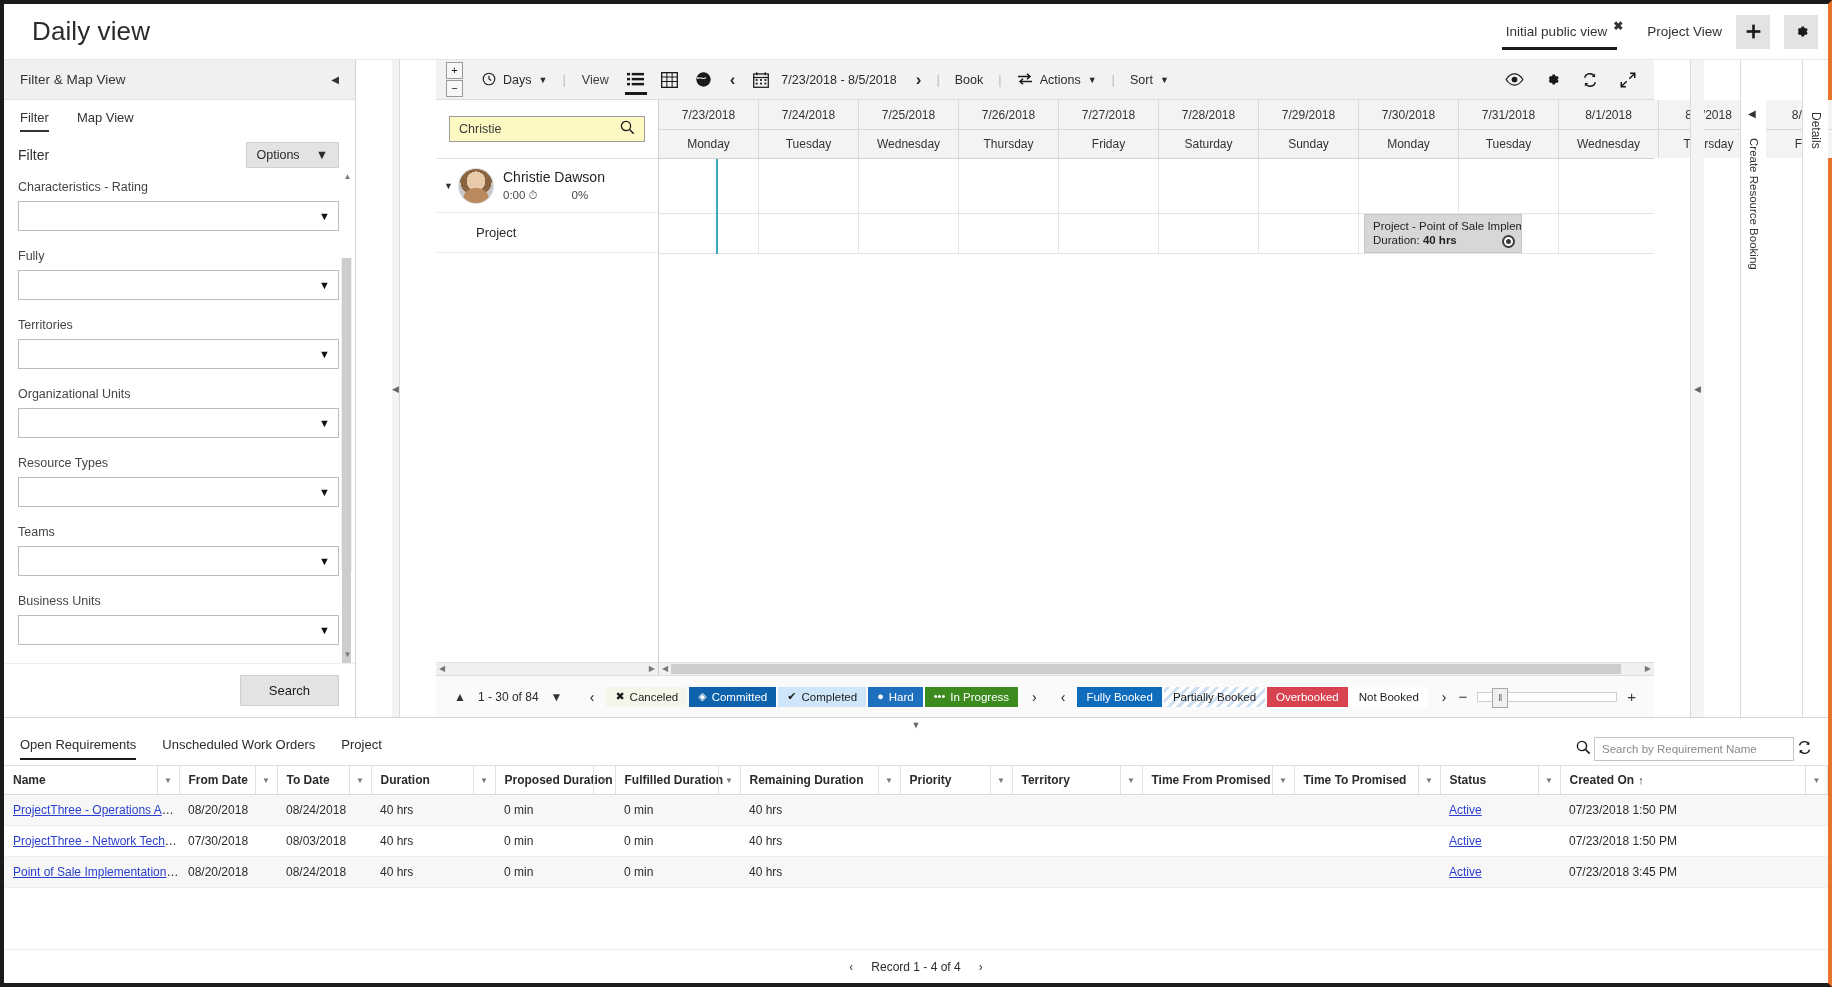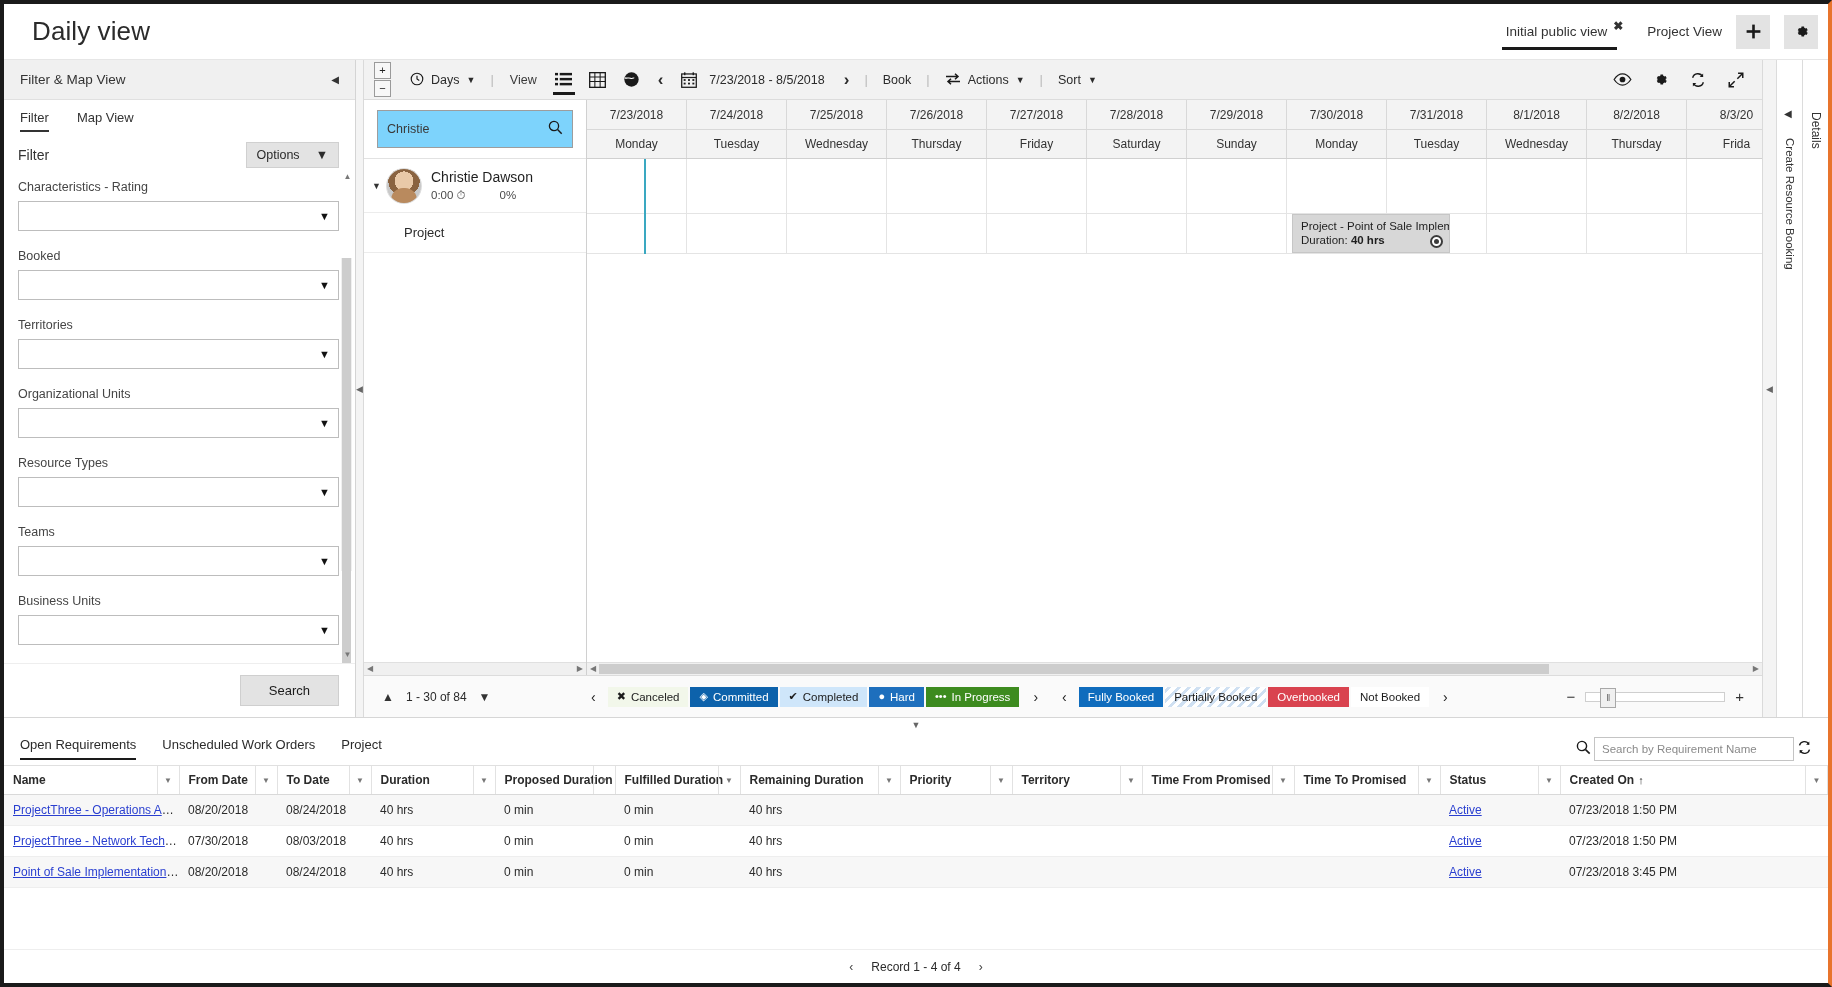--- a/index.html
+++ b/index.html
@@ -51,21 +51,21 @@
   }
   .view-tab2 { font-size: 13.5px; color: #333; margin-left: 20px; }
   .sq-btn {
     width: 34px; height: 34px; margin-left: 14px;
     background: #e3e3e3; display: flex; align-items: center;
     justify-content: center; font-size: 17px; color: #1a1a1a;
     cursor: pointer;
   }
 
   
-  .body-area { flex: 1 1 auto; display: flex; min-height: 0; }
+  .body-area { flex: 1 1 auto; display: flex; min-height: 0; gap: 36px; }
 
   
   .leftpanel {
     width: 352px; flex: 0 0 352px;
     border-right: 1px solid #d4d4d4;
     display: flex; flex-direction: column;
     background: #fff; position: relative;
   }
   .lp-header {
     height: 40px; background: #f0f0f0;
@@ -171,21 +171,21 @@
   .sch-main { flex: 1 1 auto; display: flex; min-height: 0; }
   .res-col {
     width: 223px; flex: 0 0 223px; border-right: 1px solid #d0d0d0;
     display: flex; flex-direction: column; background: #fff;
   }
   .res-search-wrap {
     height: 59px; flex: 0 0 59px; display: flex; align-items: center;
     padding: 0 13px; border-bottom: 1px solid #e2e2e2;
   }
   .res-search {
-    flex: 1; height: 38px; border: 1px solid #9d9d9d; background: #7dd3fc;
+    flex: 1; height: 26px; border: 1px solid #9d9d9d; background: #fef9c3;
     display: flex; align-items: center; padding: 0 9px;
   }
   .res-search .txt { font-size: 12.5px; color: #3a3a3a; }
   .res-search .mag { margin-left: auto; font-size: 15px; color: #333; }
   .res-row {
     height: 54px; display: flex; align-items: center;
     padding-left: 8px; border-bottom: 1px solid #ececec;
   }
   .res-expander { font-size: 9px; color: #333; width: 14px; cursor: pointer; }
   .avatar {
@@ -411,21 +411,21 @@
       <div class="filter-scroll">
         <div id="filter-fields">
             <div class="field">
               <div class="field-label">Characteristics - Rating</div>
               <div class="field-select">
                 <span></span>
                 <span class="caret">▼</span>
               </div>
             </div>
             <div class="field">
-              <div class="field-label">Booked</div>
+              <div class="field-label">Fully</div>
               <div class="field-select">
                 <span></span>
                 <span class="caret">▼</span>
               </div>
             </div>
             <div class="field">
               <div class="field-label">Territories</div>
               <div class="field-select">
                 <span></span>
                 <span class="caret">▼</span>

